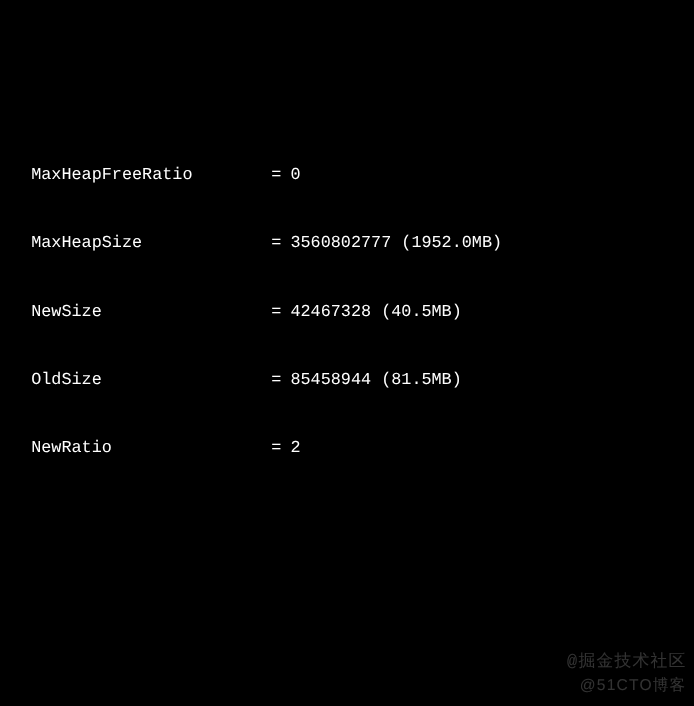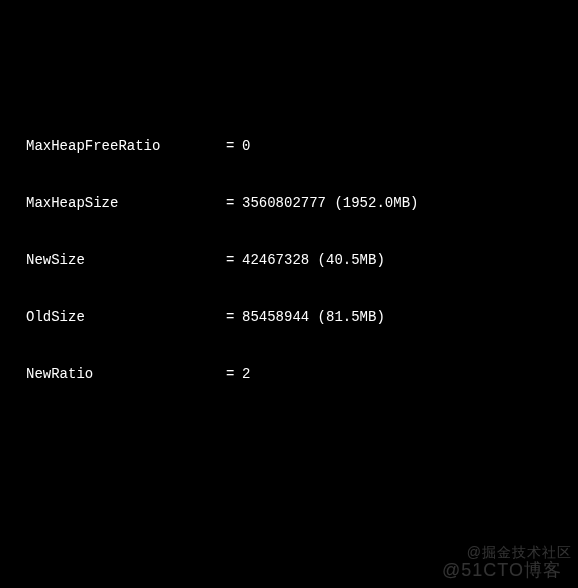--- a/index.html
+++ b/index.html
@@ -23,31 +23,31 @@
   .ind1 { display:inline-block; width: 24px; } 
   .cfg-name  { display:inline-block; width: 200px; }
   .cfg-eq    { display:inline-block; width: 16px; }
   .sec { }
   .watermark1 {
     position: absolute;
     right: 6px;
     bottom: 26px;
     color: rgba(255,255,255,0.20);
     font-size: 14px;
-    font-family: Liberation Sans, sans-serif;
+    font-family: Liberation Mono, monospace;
     letter-spacing: 1px;
     pointer-events: none;
     text-align: right;
   }
   .watermark2 {
     position: absolute;
-    right: 16px;
+    right: 6px;
     bottom: 8px;
     color: rgba(255,255,255,0.20);
-    font-size: 18px;
+    font-size: 13px;
     font-family: sans-serif;
     letter-spacing: 1px;
     pointer-events: none;
   }
 </style>
 </head>
 <body>
 
 <div class="terminal">
 

